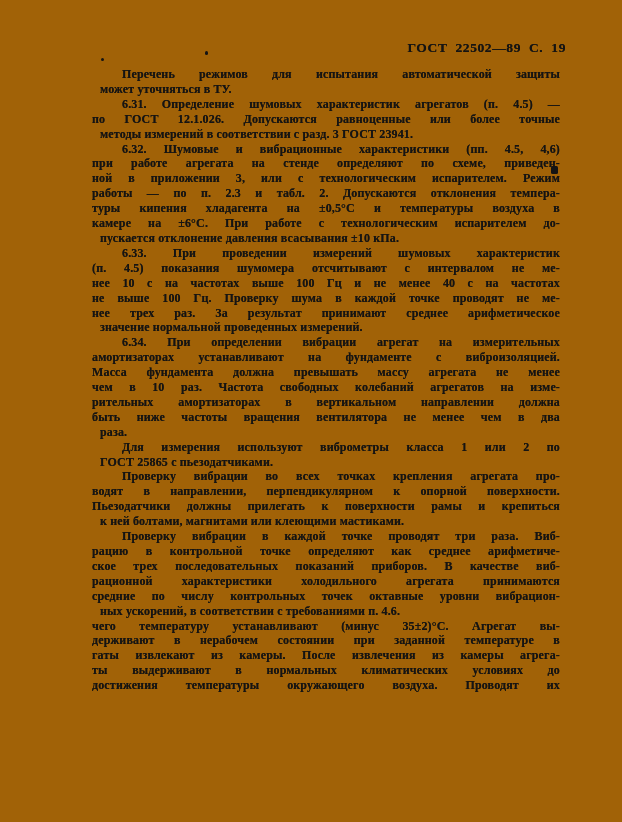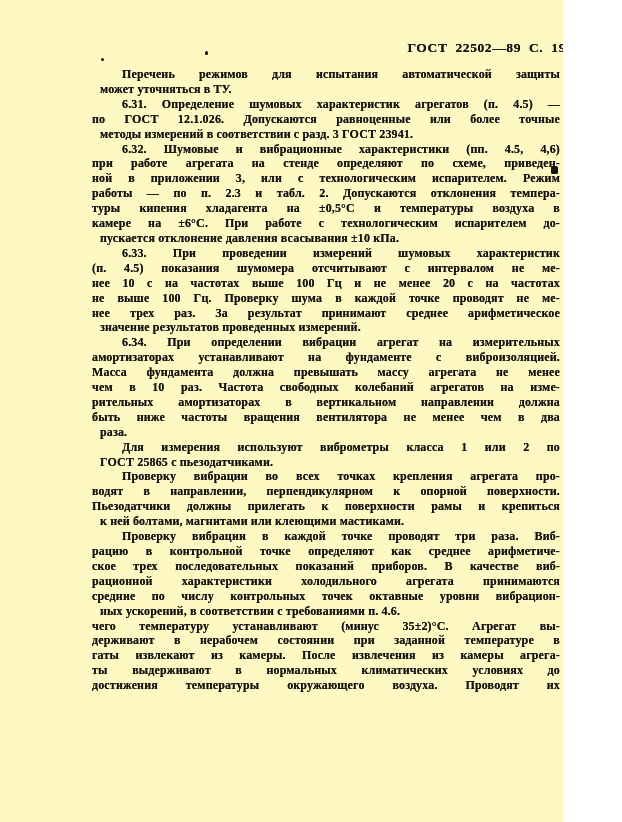--- a/index.html
+++ b/index.html
@@ -1,20 +1,20 @@
 <!DOCTYPE html>
 <html><head>
 <meta charset="utf-8">
 <style>
   html, body { margin: 0; padding: 0; background: #ffffff; }
   .page {
     position: relative;
-    width: 563px;
+    width: 622px;
     height: 822px;
-    background: #fef9c3;
+    background: #a16207;
     overflow: hidden;
     font-family: "Liberation Serif", serif;
     color: #151413;
   }
   .header {
     position: absolute;
     top: 40px;
     left: 0;
     width: 566px;
     text-align: right;
@@ -74,24 +74,24 @@
     <div class="line indent">6.32. Шумовые и вибрационные характеристики (пп. 4.5, 4,6)</div>
     <div class="line">при работе агрегата на стенде определяют по схеме, приведен-</div>
     <div class="line">ной в приложении 3, или с технологическим испарителем. Режим</div>
     <div class="line">работы — по п. 2.3 и табл. 2. Допускаются отклонения темпера-</div>
     <div class="line">туры кипения хладагента на ±0,5°С и температуры воздуха в</div>
     <div class="line">камере на ±6°С. При работе с технологическим испарителем до-</div>
     <div class="line last">пускается отклонение давления всасывания ±10 кПа.</div>
 
     <div class="line indent">6.33. При проведении измерений шумовых характеристик</div>
     <div class="line">(п. 4.5) показания шумомера отсчитывают с интервалом не ме-</div>
-    <div class="line">нее 10 с на частотах выше 100 Гц и не менее 20 с на частотах</div>
+    <div class="line">нее 10 с на частотах выше 100 Гц и не менее 40 с на частотах</div>
     <div class="line">не выше 100 Гц. Проверку шума в каждой точке проводят не ме-</div>
     <div class="line">нее трех раз. За результат принимают среднее арифметическое</div>
-    <div class="line last">значение результатов проведенных измерений.</div>
+    <div class="line last">значение нормальной проведенных измерений.</div>
 
     <div class="line indent">6.34. При определении вибрации агрегат на измерительных</div>
     <div class="line">амортизаторах устанавливают на фундаменте с виброизоляцией.</div>
     <div class="line">Масса фундамента должна превышать массу агрегата не менее</div>
     <div class="line">чем в 10 раз. Частота свободных колебаний агрегатов на изме-</div>
     <div class="line">рительных амортизаторах в вертикальном направлении должна</div>
     <div class="line">быть ниже частоты вращения вентилятора не менее чем в два</div>
     <div class="line last">раза.</div>
 
     <div class="line indent">Для измерения используют виброметры класса 1 или 2 по</div>

